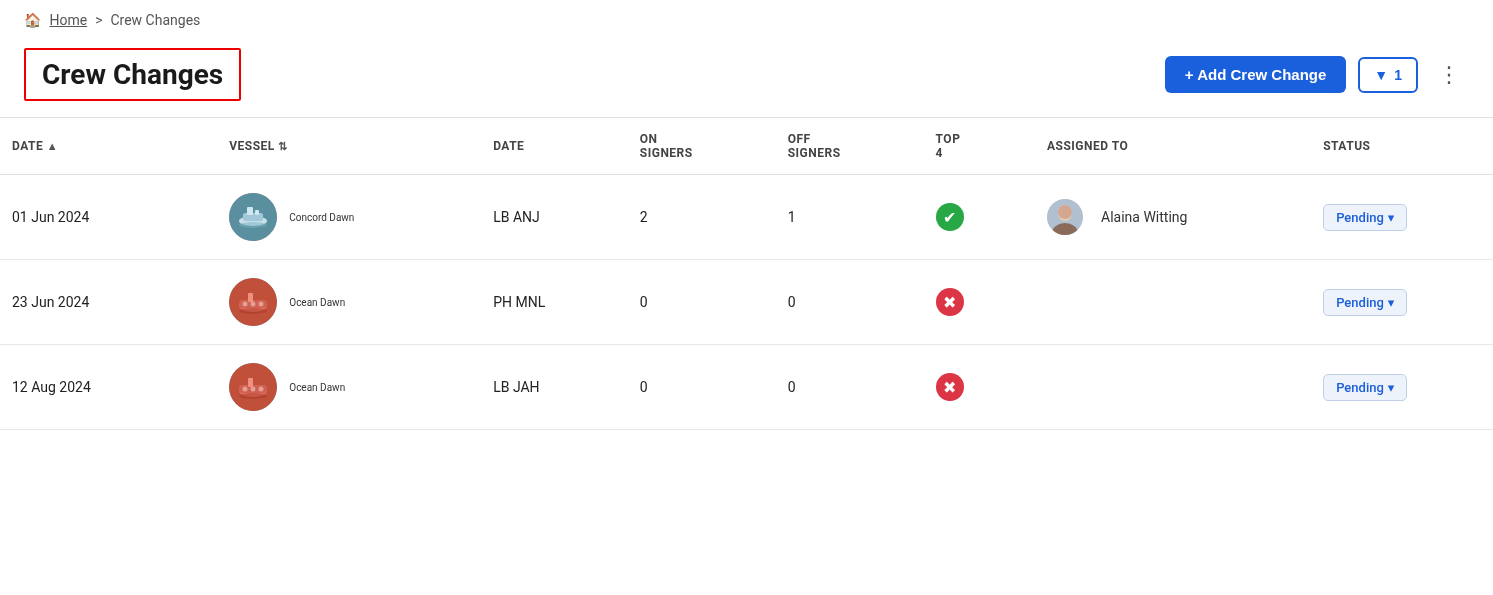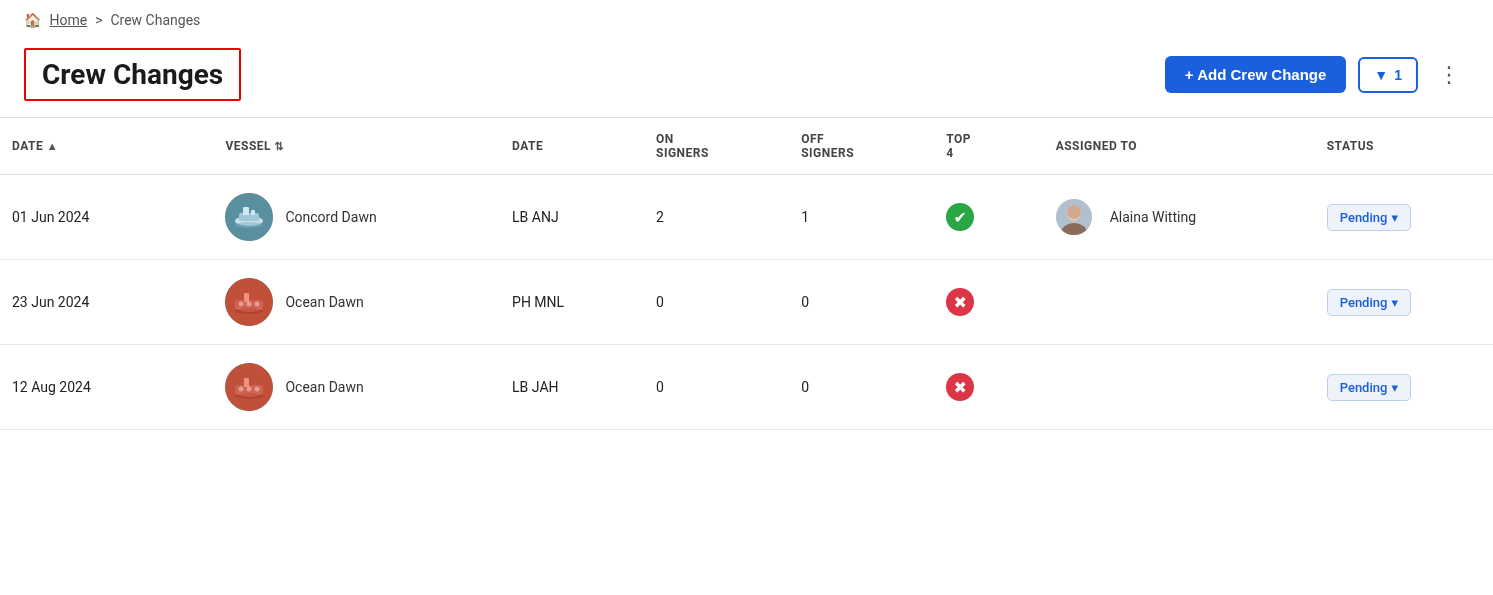--- a/index.html
+++ b/index.html
@@ -112,21 +112,21 @@
       height: 48px;
       border-radius: 50%;
       overflow: hidden;
       flex-shrink: 0;
       background: #888;
       display: flex;
       align-items: center;
       justify-content: center;
     }
     .vessel-img svg { width: 48px; height: 48px; }
-    .vessel-name { font-size: 14px; color: #333; }
+    .vessel-name { font-size: 10px; color: #333; }
     .top4-check {
       width: 28px;
       height: 28px;
       border-radius: 50%;
       display: flex;
       align-items: center;
       justify-content: center;
       font-size: 16px;
     }
     .top4-yes { background: #28a745; color: #fff; }

